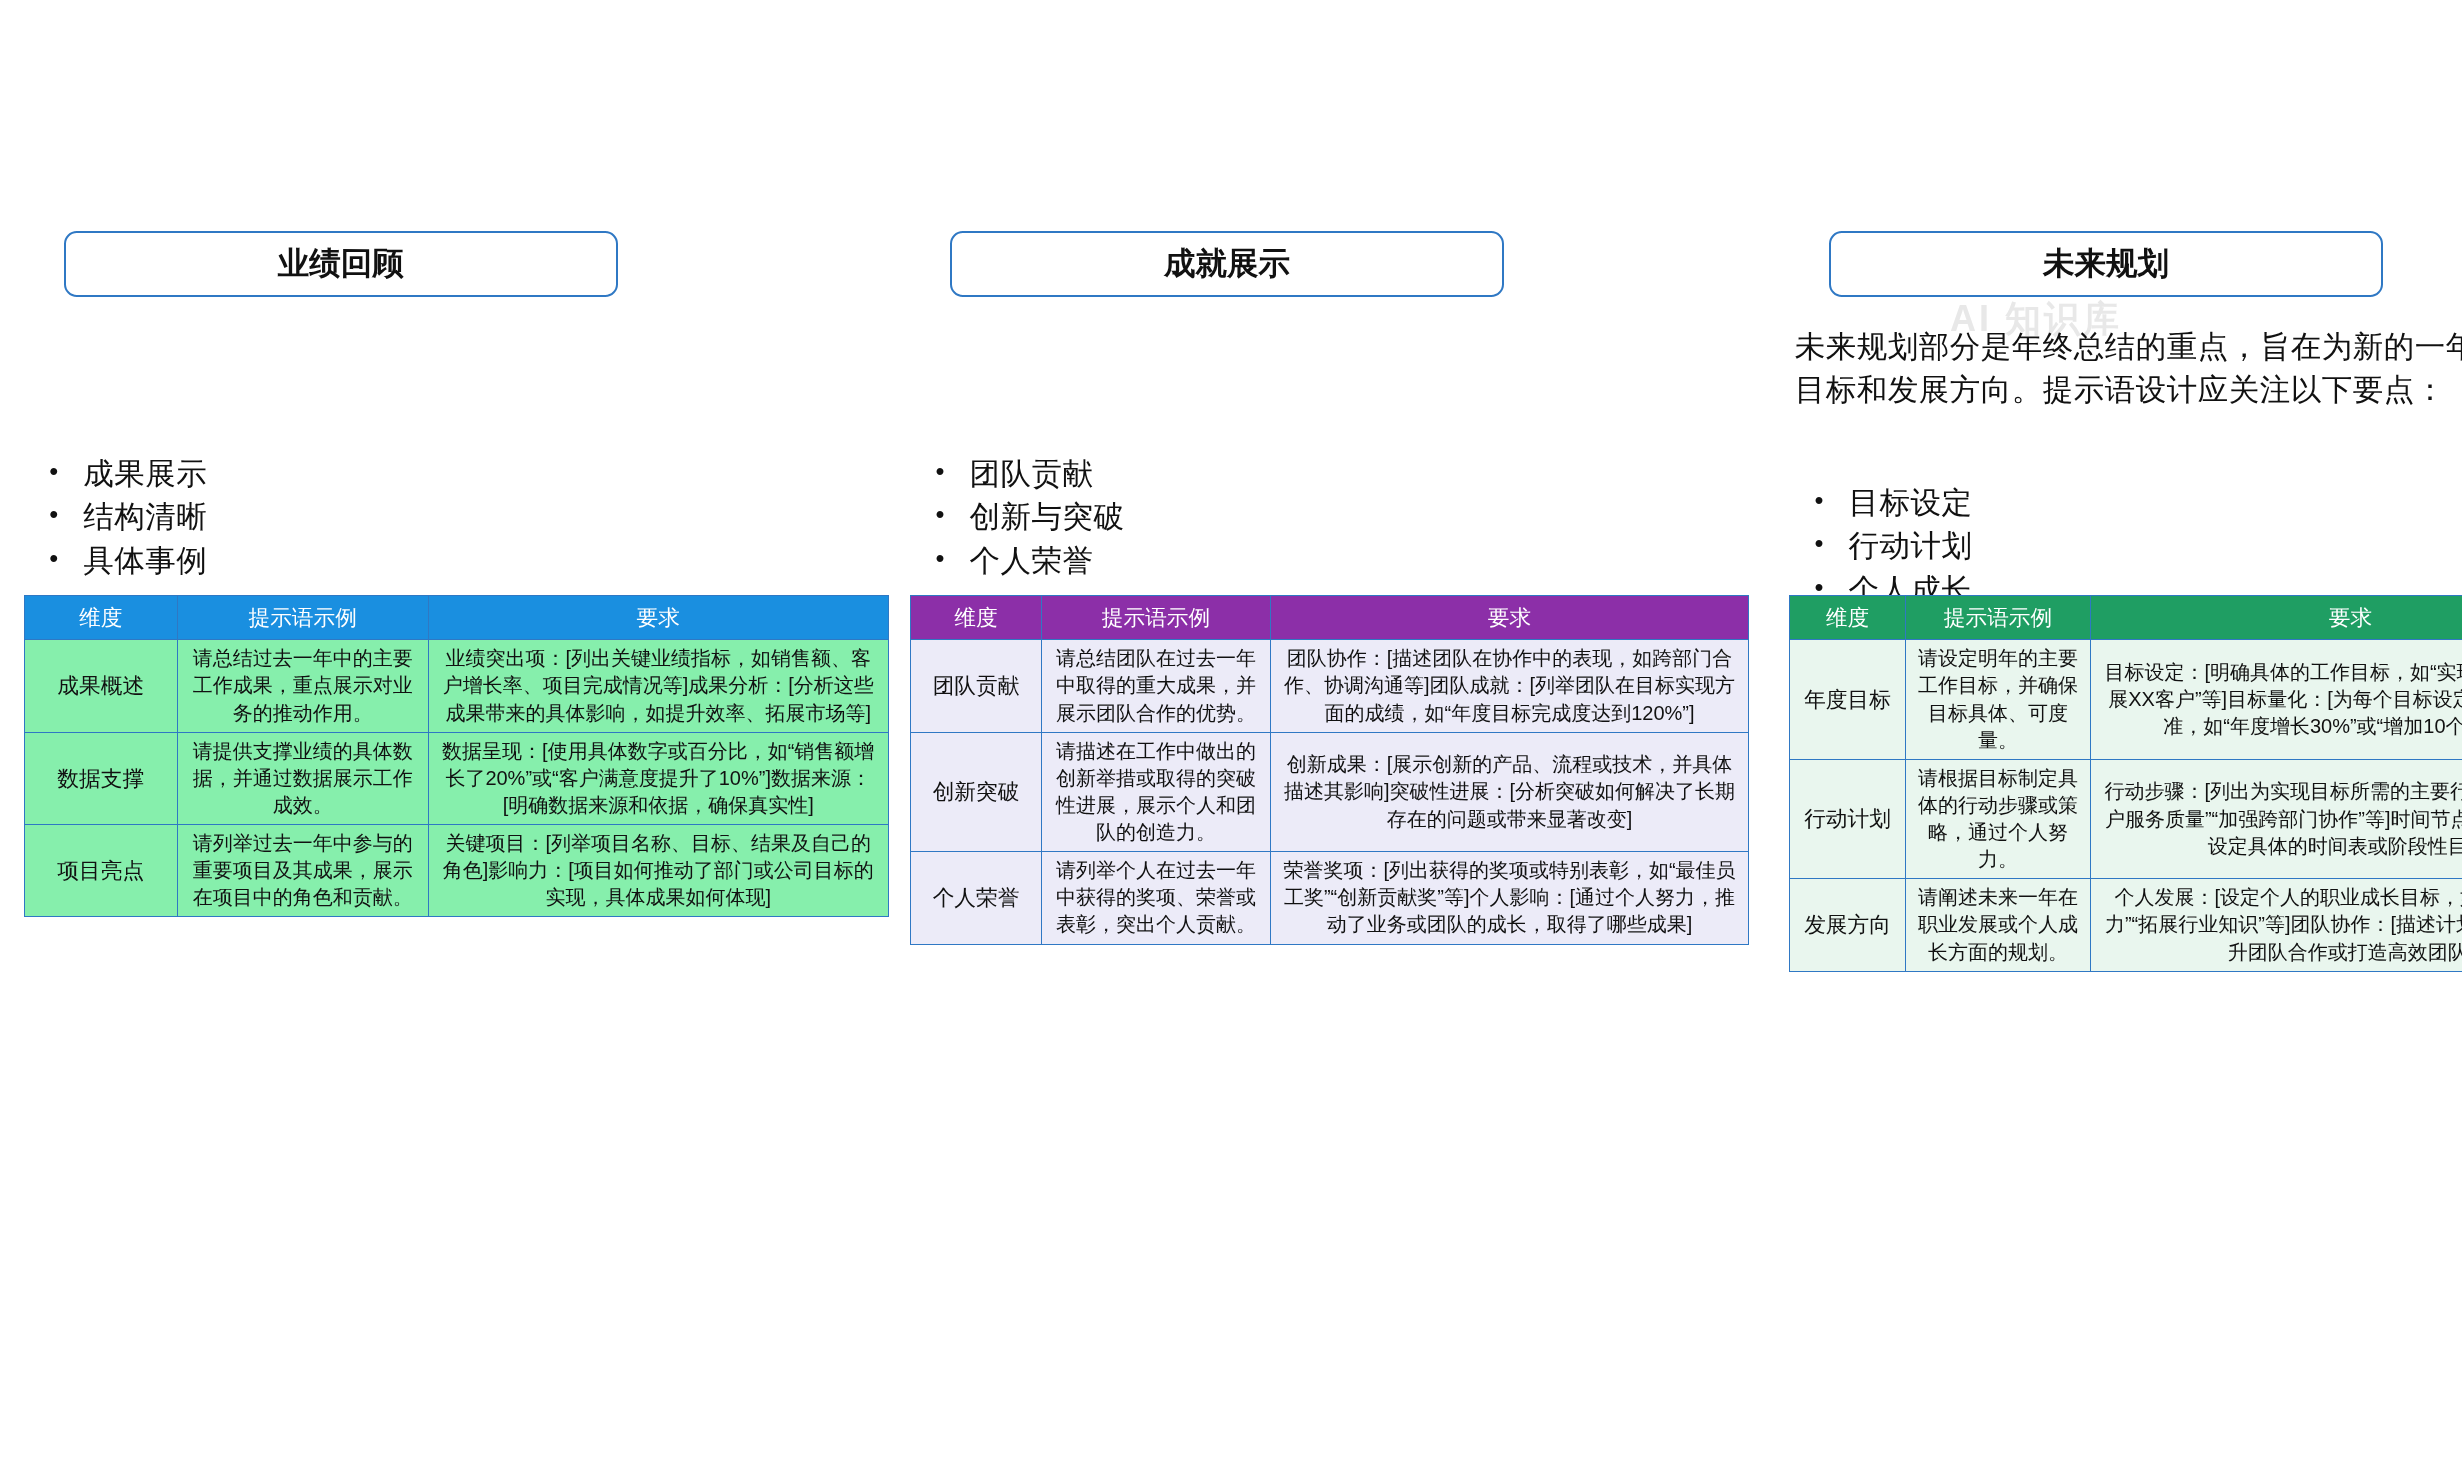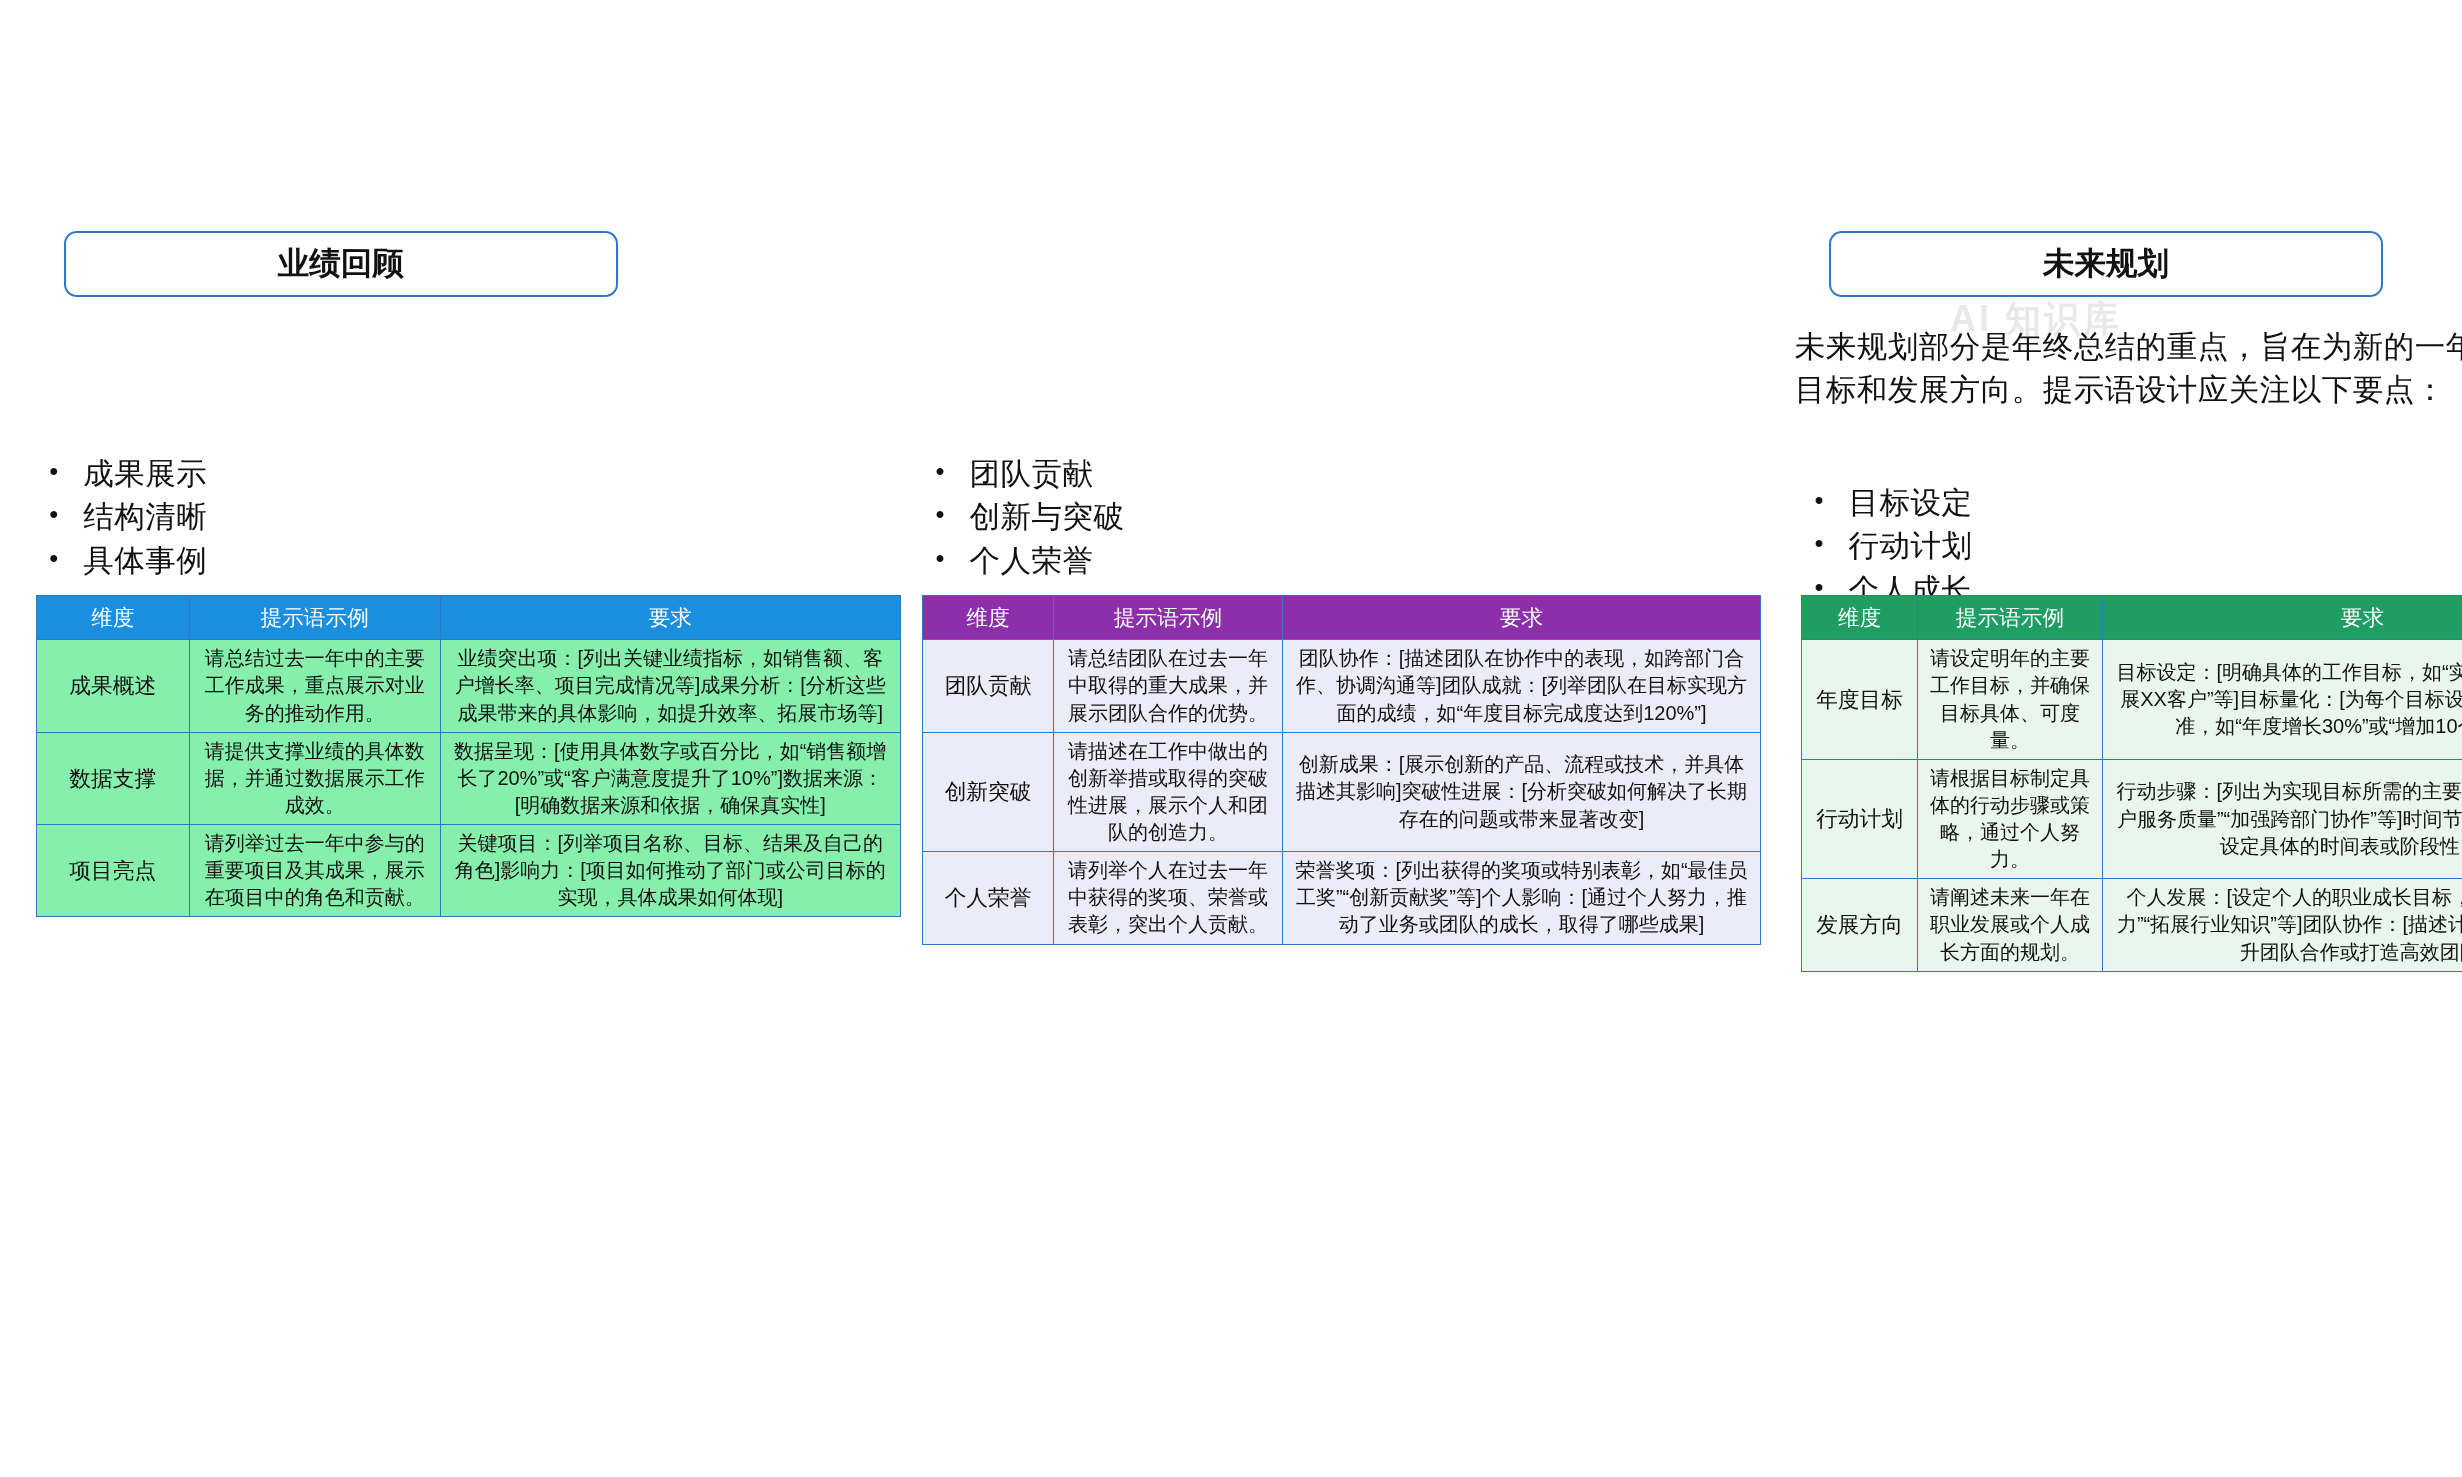--- a/index.html
+++ b/index.html
@@ -99,21 +99,21 @@
     flex: 0 0 34px;
     text-align: left;
     font-size: 25.6px;
     line-height: 1.55;
   }
   .bullet-text { flex: 1 1 auto; }
 
   table.grid {
     position: absolute;
     top: 364px;
-    left: 16px;
+    left: 4px;
     border-collapse: collapse;
     table-layout: fixed;
     font-size: 20px;
     line-height: 1.36;
   }
   table.grid td, table.grid th {
     border: 1.5px solid #2f78c4;
     padding: 4.9px 6.9px;
     vertical-align: middle;
     text-align: center;
@@ -216,20 +216,21 @@
           <tr>
             <td class="cell-label">项目亮点</td>
             <td>请列举过去一年中参与的重要项目及其成果，展示在项目中的角色和贡献。</td>
             <td>关键项目：[列举项目名称、目标、结果及自己的角色]影响力：[项目如何推动了部门或公司目标的实现，具体成果如何体现]</td>
           </tr>
         </tbody>
       </table>
     </div>
 
     <div class="col col-1">
+      <div class="chip purple">成就展示</div>
       <div class="bullets">
         <div class="bullet-row">
           <span class="bullet-dot">•</span>
           <span class="bullet-text">团队贡献</span>
         </div>
         <div class="bullet-row">
           <span class="bullet-dot">•</span>
           <span class="bullet-text">创新与突破</span>
         </div>
         <div class="bullet-row">

